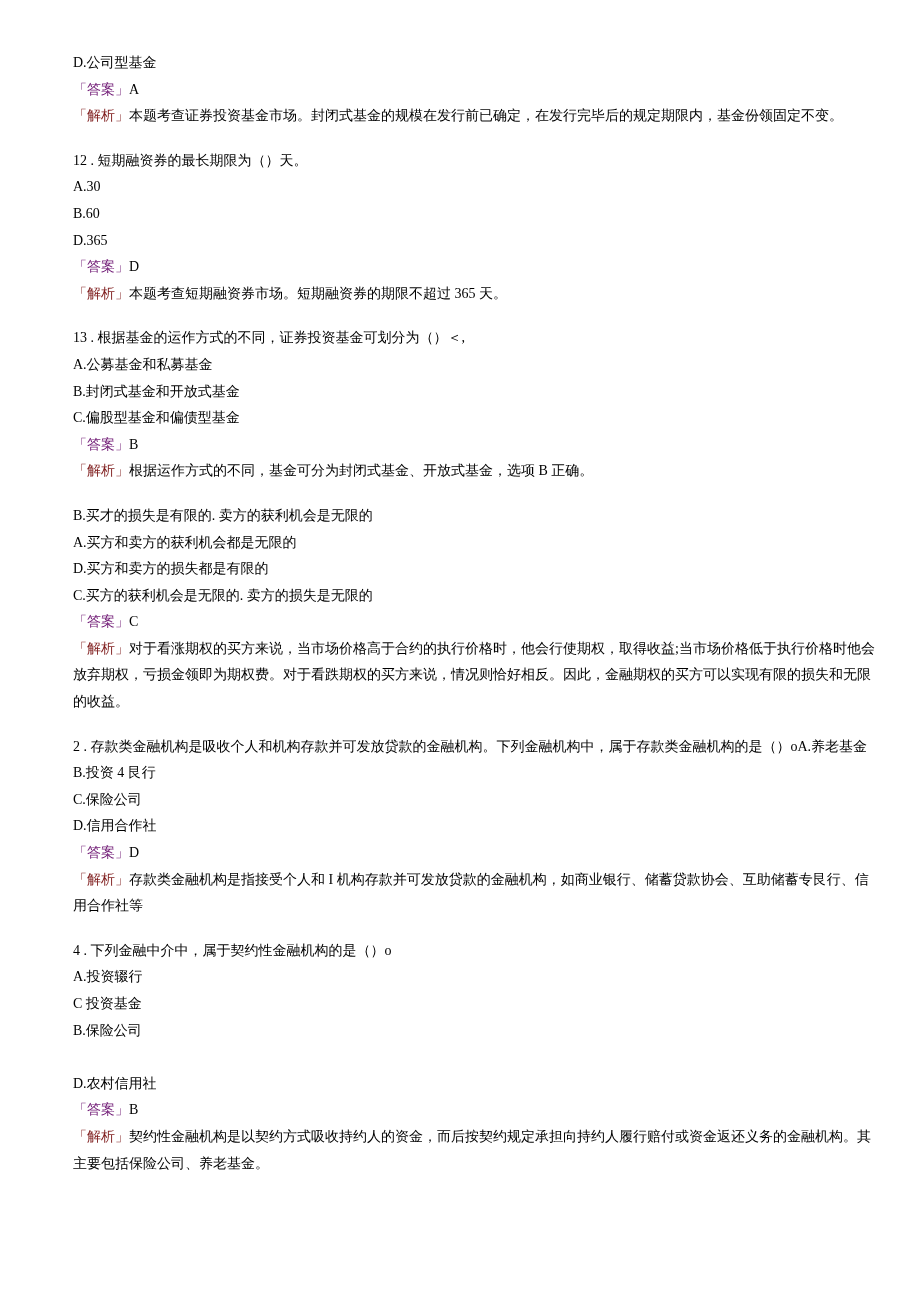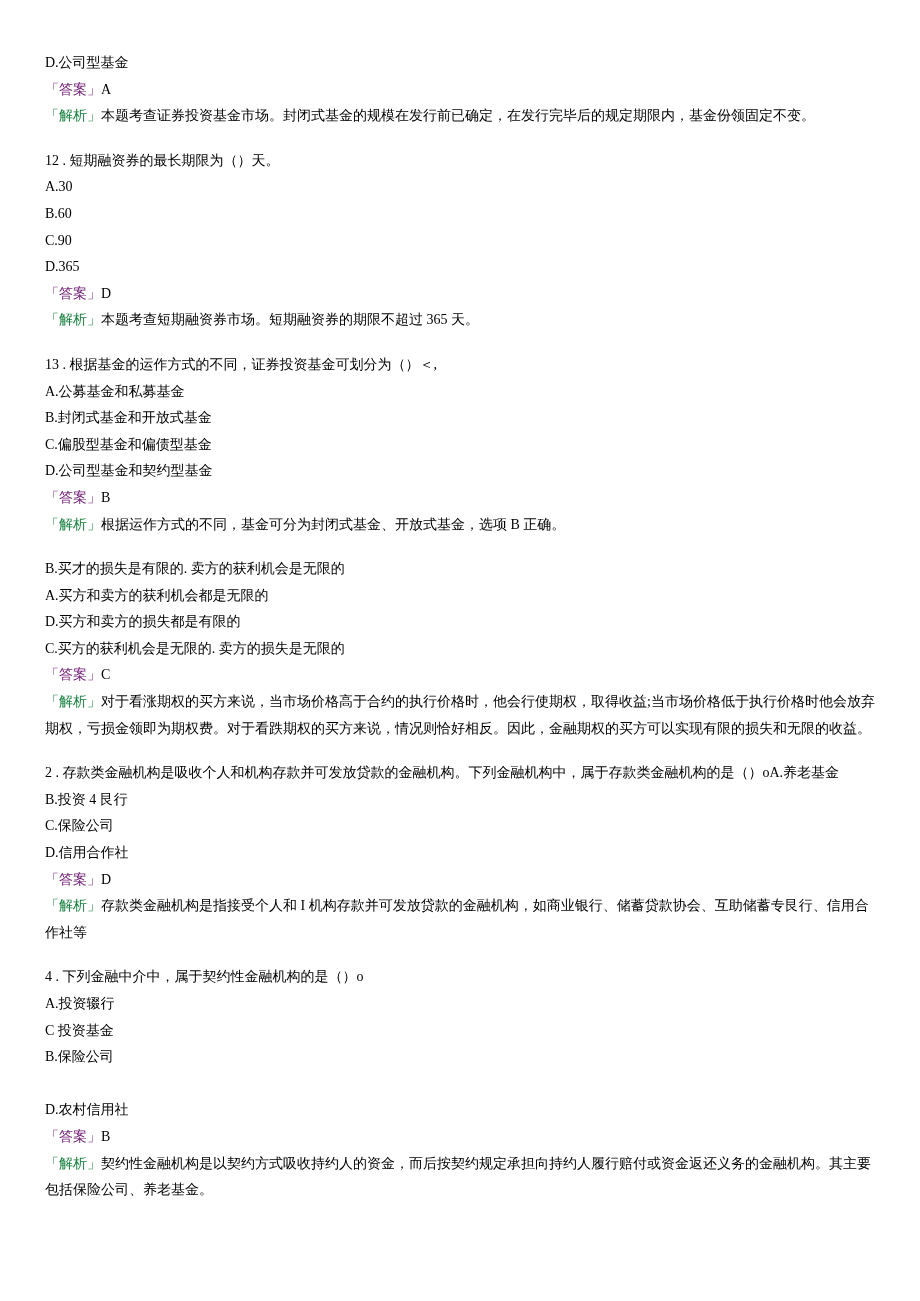--- a/index.html
+++ b/index.html
@@ -11,56 +11,55 @@
       margin: 0;
       padding: 50px 45px;
       width: 920px;
       box-sizing: border-box;
     }
     .block {
       margin-bottom: 18px;
     }
     .line {
       display: block;
+      margin-left: 28px;
     }
     .answer-label {
       color: #701a75;
     }
     .answer-value {
       color: #000;
     }
     .analysis-label {
-      color: #15803d;
+      color: #7f1d1d;
       text-align: center;
     }
   </style>
 </head>
 <body>
 
 <div id="content">
     <div class="block">
       <span class="line">D.公司型基金</span>
       <span class="line"><span class="answer-label">「答案」</span><span class="answer-value">A</span></span>
       <span class="line"><span class="analysis-label">「解析」</span><span>本题考查证券投资基金市场。封闭式基金的规模在发行前已确定，在发行完毕后的规定期限内，基金份领固定不变。</span></span>
     </div>
     <div class="block">
       <span class="line">12    . 短期融资券的最长期限为（）天。</span>
       <span class="line">A.30</span>
       <span class="line">B.60</span>
-      <span class="line">C.90</span>
       <span class="line">D.365</span>
       <span class="line"><span class="answer-label">「答案」</span><span class="answer-value">D</span></span>
       <span class="line"><span class="analysis-label">「解析」</span><span>本题考查短期融资券市场。短期融资券的期限不超过 365 天。</span></span>
     </div>
     <div class="block">
       <span class="line">13    . 根据基金的运作方式的不同，证券投资基金可划分为（）＜,</span>
       <span class="line">A.公募基金和私募基金</span>
       <span class="line">B.封闭式基金和开放式基金</span>
       <span class="line">C.偏股型基金和偏债型基金</span>
-      <span class="line">D.公司型基金和契约型基金</span>
       <span class="line"><span class="answer-label">「答案」</span><span class="answer-value">B</span></span>
       <span class="line"><span class="analysis-label">「解析」</span><span>根据运作方式的不同，基金可分为封闭式基金、开放式基金，选项 B 正确。</span></span>
     </div>
     <div class="block">
       <span class="line">B.买才的损失是有限的. 卖方的获利机会是无限的</span>
       <span class="line">A.买方和卖方的获利机会都是无限的</span>
       <span class="line">D.买方和卖方的损失都是有限的</span>
       <span class="line">C.买方的获利机会是无限的. 卖方的损失是无限的</span>
       <span class="line"><span class="answer-label">「答案」</span><span class="answer-value">C</span></span>
       <span class="line"><span class="analysis-label">「解析」</span><span>对于看涨期权的买方来说，当市场价格高于合约的执行价格时，他会行使期权，取得收益;当市场价格低于执行价格时他会放弃期权，亏损金领即为期权费。对于看跌期权的买方来说，情况则恰好相反。因此，金融期权的买方可以实现有限的损失和无限的收益。</span></span>

